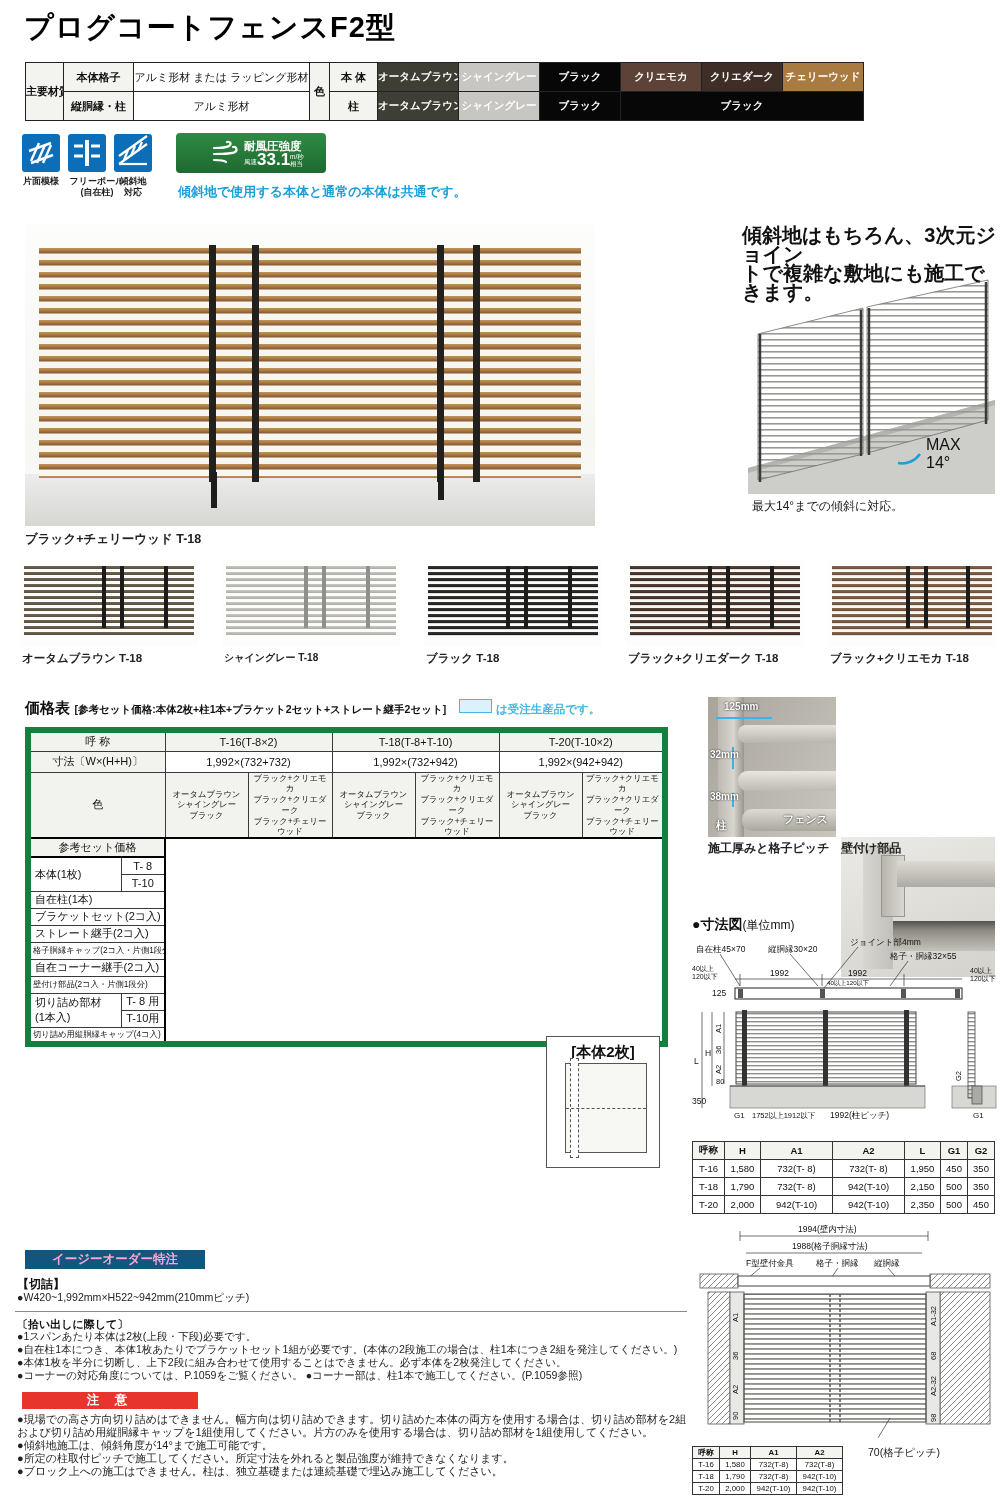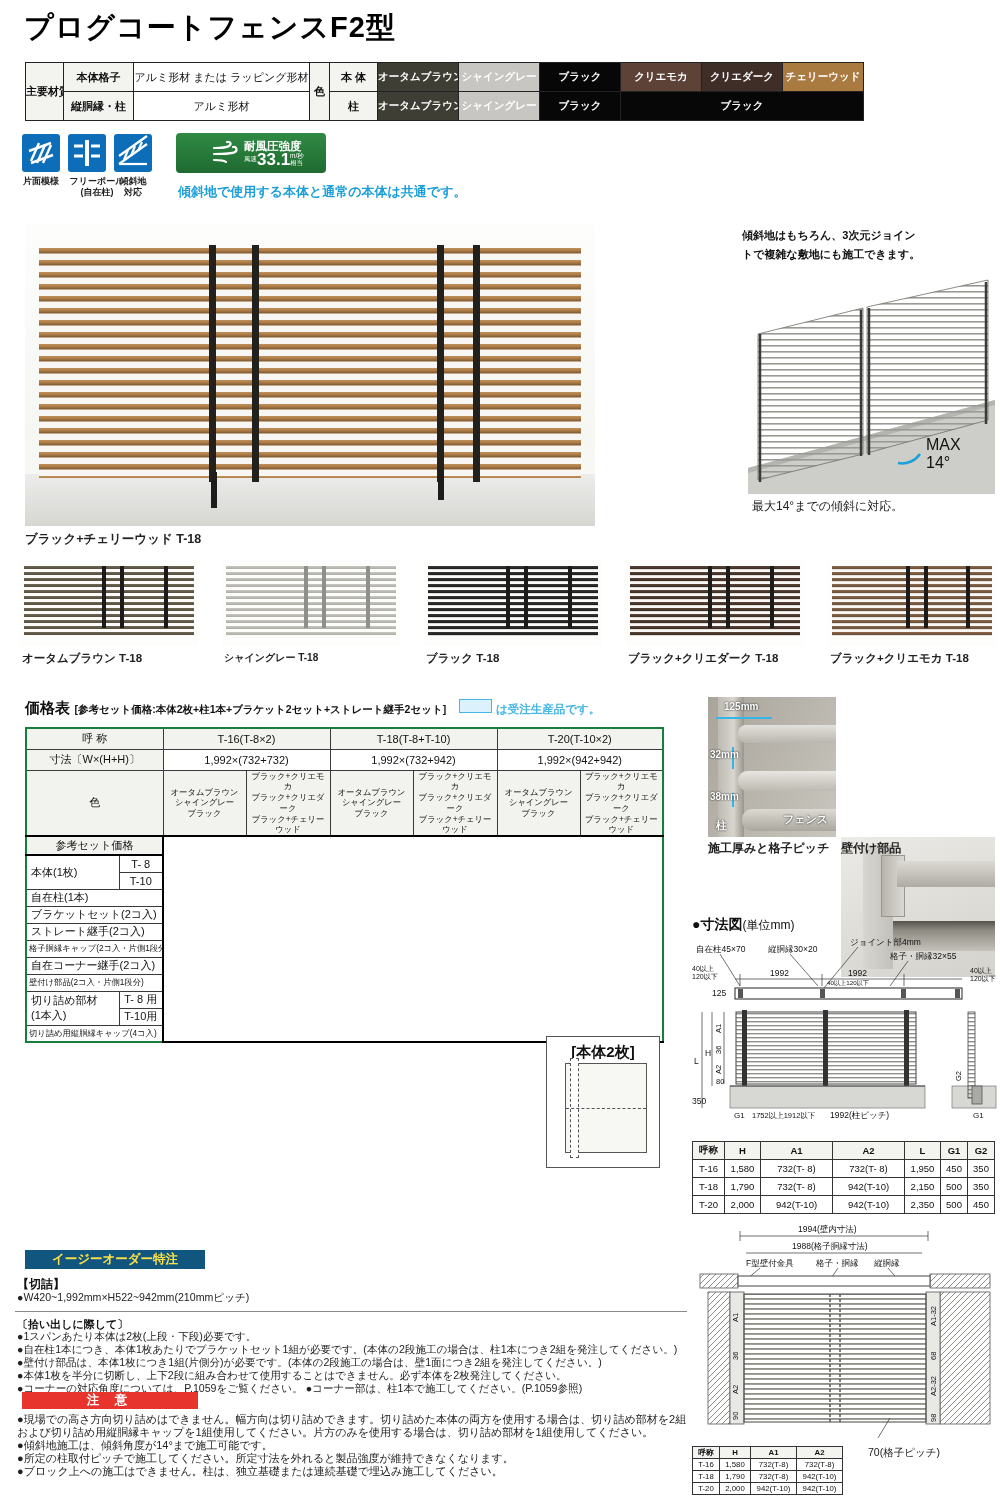--- a/index.html
+++ b/index.html
@@ -33,21 +33,21 @@
   .slats-shine{background:repeating-linear-gradient(180deg,#c9c8c2 0px,#b0afa9 2.6px,#fcfcfa 3.4px,#fcfcfa 6px);}
   .slats-black{background:repeating-linear-gradient(180deg,#3a3a38 0px,#1d1d1b 2.8px,#fbfbf9 3.6px,#fbfbf9 6px);}
   .slats-bdark{background:repeating-linear-gradient(180deg,#5c463a 0px,#3c2c23 2.8px,#f8f7f4 3.6px,#f8f7f4 6px);}
   .slats-bmoka{background:repeating-linear-gradient(180deg,#8a6a4e 0px,#6b4e38 2.8px,#f8f7f4 3.6px,#f8f7f4 6px);}
   .vpost{position:absolute;top:0;bottom:8px;width:4px;background:#1c1b19;}
   
   .pt-title{font-size:15px;font-weight:bold;}
   .pt-sub{font-size:10.5px;font-weight:bold;}
   .legend-box{width:31px;height:12px;background:#dbf1fb;border:1px solid #45b6e6;display:inline-block;}
   .legend-txt{font-size:11.5px;font-weight:bold;color:#45b6e6;}
-  table.price{border-collapse:collapse;table-layout:fixed;border:2px solid #15803d;}
+  table.price{border-collapse:collapse;table-layout:fixed;border:6px solid #15803d;}
   table.price td{border:1px solid #3a3a3a;font-size:11px;text-align:center;padding:0 2px;overflow:hidden;white-space:nowrap;}
   table.price td.hd{background:#f2f2ef;}
   table.price td.cg{font-size:8.3px;line-height:1.3;white-space:normal;background:#f2f2ef;}
   table.price td.lab{text-align:left;padding-left:4px;font-size:11px;}
   table.price td.sm{font-size:8.3px;padding-left:2px;}
   table.price td.blank{background:#fff;border-left:2px solid #000;}
   table.price tr.setrow td{border-bottom:2px solid #000;}
   td.bb2{border-bottom:2px solid #000 !important;}
   .bodybox{border:1.5px solid #555;background:#fff;}
   
@@ -57,21 +57,21 @@
   
   .dim-title{font-size:14px;font-weight:bold;}
   .dim-unit{font-size:12px;font-weight:normal;}
   table.dim{border-collapse:collapse;table-layout:fixed;border:1.5px solid #222;}
   table.dim td{border:1px solid #333;font-size:9.5px;text-align:center;padding:0;height:17px;white-space:nowrap;overflow:hidden;}
   table.dim tr:first-child td{background:#f3f3f0;font-weight:bold;}
   table.mini{border-collapse:collapse;table-layout:fixed;border:1.5px solid #222;}
   table.mini td{border:1px solid #333;font-size:7.8px;text-align:center;padding:0;height:11px;white-space:nowrap;overflow:hidden;}
   table.mini tr:first-child td{background:#f3f3f0;font-weight:bold;}
   
-  .eo-head{background:#10567e;color:#fde047;font-size:12.5px;font-weight:bold;text-align:center;line-height:19px;}
+  .eo-head{background:#10567e;color:#f9a8d4;font-size:12.5px;font-weight:bold;text-align:center;line-height:19px;}
   .sec-t{font-size:12px;font-weight:bold;}
   .note-line{font-size:10.6px;line-height:13px;color:#222;}
   .caution-head{background:#e7342c;color:#fff;font-size:12.5px;font-weight:bold;text-align:center;line-height:17px;letter-spacing:6px;}
   .divider{border-top:1px solid #8a8a8a;height:0;}
   svg text{font-family:"Liberation Sans","DejaVu Sans",sans-serif;fill:#111;}
 </style>
 </head>
 <body>
 
 <div id="canvas">
@@ -166,21 +166,21 @@
   <div class="abs badge" style="left:176px;top:133px;padding-left:36px;">
     <svg width="28" height="26" viewBox="0 0 28 26">
       <g stroke="#fff" stroke-width="2.2" fill="none" stroke-linecap="round">
       <path d="M2 8 C10 8 14 8 17 6 C20 4 18 1 15 2"></path>
       <path d="M2 14 C12 14 20 14 23 12 C26 10 24 6 21 7"></path>
       <path d="M2 20 C8 20 12 20 14 22"></path>
         </g>
     </svg>
     <div style="margin-left:4px;">
       <div class="t1">耐風圧強度</div>
-      <div style="display:flex;align-items:center;">
+      <div style="display:flex;align-items:flex-end;">
         <span class="t2">風速</span>
         <span class="t3">33.1</span>
         <span class="t4"><span>m/秒</span><br><span>相当</span></span>
       </div>
     </div>
   </div>
   <div class="abs blue-note" style="left:178px;top:183px;">傾斜地で使用する本体と通常の本体は共通です。</div>
 
   <div class="abs photo" style="left:25px;top:224px;width:570px;height:302px;">
     <div class="floor"></div>
@@ -188,21 +188,21 @@
       <div class="fp" style="left:170px;width:7px;bottom:-4px;"></div>
       <div class="fp" style="left:213px;width:7px;bottom:-4px;"></div>
       <div class="fp" style="left:398px;width:7px;bottom:-4px;"></div>
       <div class="fp" style="left:434px;width:7px;bottom:-4px;"></div>
     </div>
     <div style="position:absolute;left:186px;bottom:18px;width:6px;height:36px;background:#1e1d1b;"></div>
     <div style="position:absolute;left:413px;bottom:26px;width:6px;height:30px;background:#1e1d1b;"></div>
   </div>
   <div class="abs caption" style="left:25px;top:531px;">ブラック+チェリーウッド T-18</div>
 
-  <div class="abs" style="left:742px;top:226px;width:256px;font-size:11px;font-weight:bold;line-height:19px;">
+  <div class="abs" style="left:742px;top:226px;width:256px;font-size:20px;font-weight:bold;line-height:19px;">
     <div>傾斜地はもちろん、3次元ジョイン</div>
       <div>トで複雑な敷地にも施工できます。</div>
   </div>
   <svg class="abs" style="left:748px;top:272px;" width="247" height="222" viewBox="0 0 247 222">
     <defs>
       <pattern id="hs" width="8" height="6" patternUnits="userSpaceOnUse">
         <rect width="8" height="1.6" y="1" fill="#9a9a95"></rect>
       </pattern>
     </defs>
     <polygon points="0,196 247,128 247,222 0,222" fill="#cdcdc9"></polygon>
@@ -605,21 +605,20 @@
     </table>
 
   <div class="abs eo-head" style="left:25px;top:1250px;width:180px;height:19px;">イージーオーダー特注</div>
   <div class="abs sec-t" style="left:17px;top:1276px;">【切詰】</div>
   <div class="abs note-line" style="left:17px;top:1291px;">●W420~1,992mm×H522~942mm(210mmピッチ)</div>
   <div class="abs divider" style="left:15px;top:1311px;width:672px;"></div>
   <div class="abs sec-t" style="left:17px;top:1317px;font-size:11px;">〔拾い出しに際して〕</div>
   <div class="abs" style="left:17px;top:1330px;width:674px;">
     <div class="note-line">●1スパンあたり本体は2枚(上段・下段)必要です。</div>
     <div class="note-line">●自在柱1本につき、本体1枚あたりでブラケットセット1組が必要です。(本体の2段施工の場合は、柱1本につき2組を発注してください。)</div>
-    <div class="note-line">●壁付け部品は、本体1枚につき1組(片側分)が必要です。(本体の2段施工の場合は、壁1面につき2組を発注してください。)</div>
     <div class="note-line">●本体1枚を半分に切断し、上下2段に組み合わせて使用することはできません。必ず本体を2枚発注してください。</div>
     <div class="note-line">●コーナーの対応角度については、P.1059をご覧ください。 ●コーナー部は、柱1本で施工してください。(P.1059参照)</div>
   </div>
 
   <div class="abs caution-head" style="left:22px;top:1392px;width:176px;height:17px;">注 意</div>
   <div class="abs" style="left:17px;top:1413px;width:670px;">
     <div class="note-line" style="font-size:11px;">●現場での高さ方向切り詰めはできません。幅方向は切り詰めできます。切り詰めた本体の両方を使用する場合は、切り詰め部材を2組および切り詰め用縦胴縁キャップを1組使用してください。片方のみを使用する場合は、切り詰め部材を1組使用してください。</div>
     <div class="note-line" style="font-size:11px;">●傾斜地施工は、傾斜角度が14°まで施工可能です。</div>
     <div class="note-line" style="font-size:11px;">●所定の柱取付ピッチで施工してください。所定寸法を外れると製品強度が維持できなくなります。</div>
     <div class="note-line" style="font-size:11px;">●ブロック上への施工はできません。柱は、独立基礎または連続基礎で埋込み施工してください。</div>

